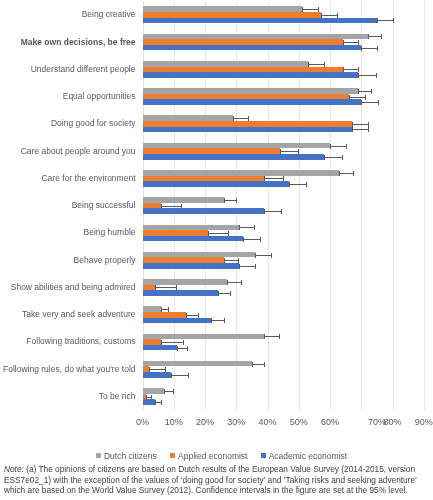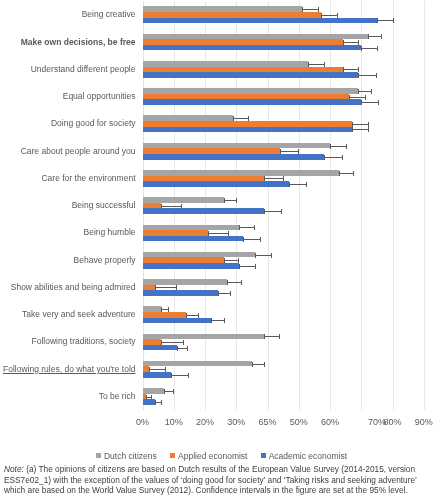--- a/index.html
+++ b/index.html
@@ -224,30 +224,30 @@
       <div class="ylabel" style="top: 64.7667px;">Understand different people</div>
       <div class="ylabel" style="top: 92.0333px;">Equal opportunities</div>
       <div class="ylabel" style="top: 119.3px;">Doing good for society</div>
       <div class="ylabel" style="top: 146.567px;">Care about people around you</div>
       <div class="ylabel" style="top: 173.833px;">Care for the environment</div>
       <div class="ylabel" style="top: 201.1px;">Being successful</div>
       <div class="ylabel" style="top: 228.367px;">Being humble</div>
       <div class="ylabel" style="top: 255.633px;">Behave properly</div>
       <div class="ylabel" style="top: 282.9px; margin-left: 44px;">Show abilities and being admired</div>
       <div class="ylabel" style="top: 310.167px;">Take very and seek adventure</div>
-      <div class="ylabel" style="top: 337.433px;">Following traditions, society</div>
-      <div class="ylabel" style="top: 364.7px; text-decoration: underline;">Following rules, do what you're told</div>
+      <div class="ylabel" style="top: 337.433px;">Following traditions, customs</div>
+      <div class="ylabel" style="top: 364.7px;">Following rules, do what you're told</div>
       <div class="ylabel" style="top: 391.967px;">To be rich</div>
     </div>
   <div id="xticks">
       <div class="xtick" style="left: 122.5px;">0%</div>
       <div class="xtick" style="left: 153.75px;">10%</div>
       <div class="xtick" style="left: 185px;">20%</div>
       <div class="xtick" style="left: 216.25px;">30%</div>
-      <div class="xtick" style="left: 247.5px;">65%</div>
+      <div class="xtick" style="left: 247.5px;">40%</div>
       <div class="xtick" style="left: 278.75px;">50%</div>
       <div class="xtick" style="left: 310px;">60%</div>
       <div class="xtick" style="left: 357px;">70%</div>
       <div class="xtick" style="left: 372.5px;">80%</div>
       <div class="xtick" style="left: 403.75px;">90%</div>
     </div>
   <div id="legend"><span class="legitem"><span class="legswatch" style="background: rgb(165, 165, 165);"></span><span>Dutch citizens</span></span><span class="legitem"><span class="legswatch" style="background: rgb(237, 125, 49);"></span><span>Applied economist</span></span><span class="legitem"><span class="legswatch" style="background: rgb(68, 114, 196);"></span><span>Academic economist</span></span></div>
   <div id="note">
     <i>Note:</i><span> (a) The opinions of citizens are based on Dutch results of the European Value Survey (2014-2015, version ESS7e02_1) with the exception of the values of ‘doing good for society’ and ‘Taking risks and seeking adventure’ which are based on the World Value Survey (2012). Confidence intervals in the figure are set at the 95% level.</span>
   </div>

